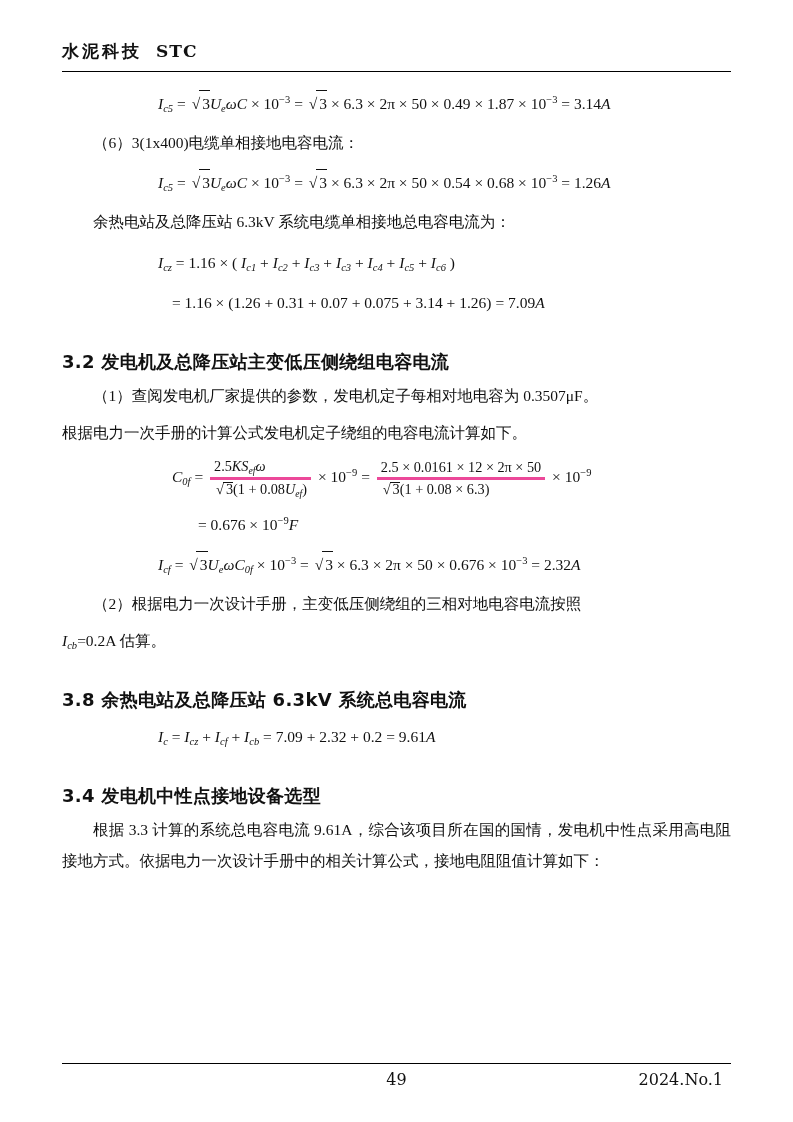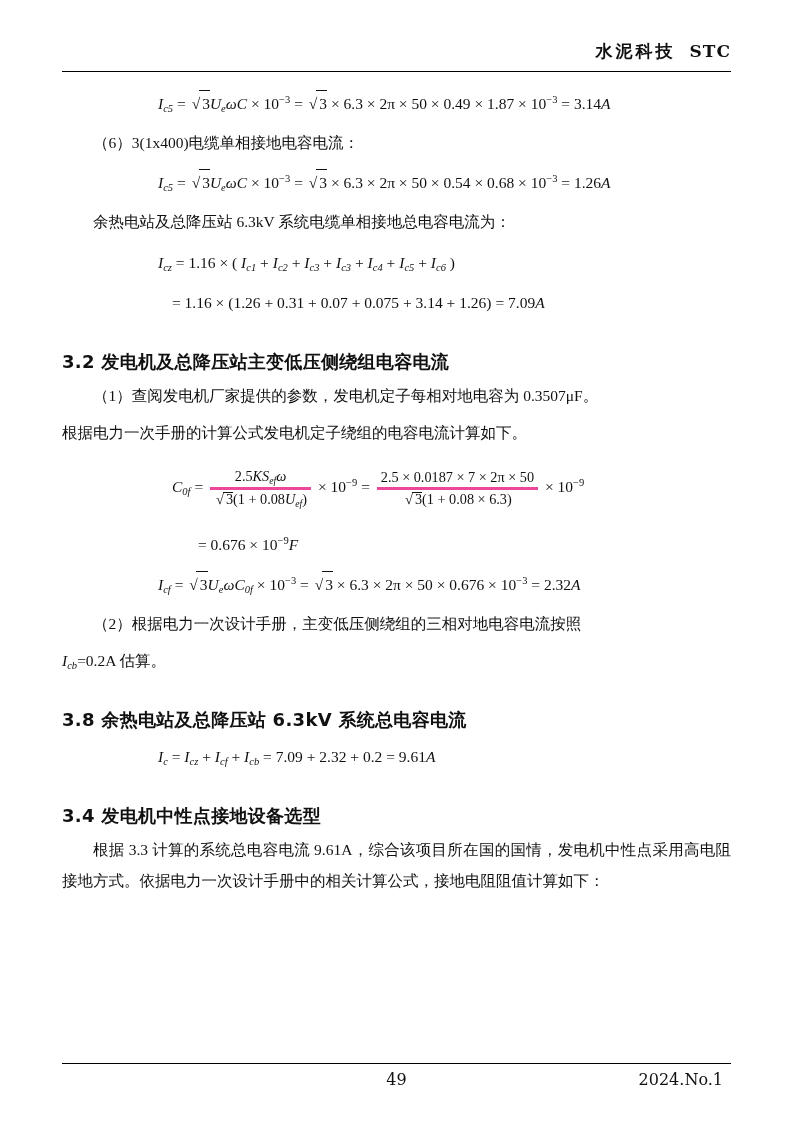--- a/index.html
+++ b/index.html
@@ -20,21 +20,21 @@
   }
   .content {
     position: absolute;
     left: 62px;
     right: 62px;
     top: 40px;
   }
 
   
   .header {
-    text-align: right;
+    text-align: left;
     font-family: "DejaVu Serif", serif;
     font-weight: bold;
     font-size: 17px;
     letter-spacing: 1px;
     padding-bottom: 8px;
   }
   .header .cn { letter-spacing: 3px; }
   .header .en { margin-left: 14px; letter-spacing: 1px; }
   .rule-top {
     border-bottom: 1.6px solid #000;
@@ -91,24 +91,24 @@
   .rad > .bar {
     border-top: 1px solid #111;
     position: absolute;
     left: 9px;
     right: 0;
     top: 2px;
   }
   .frac {
     display: inline-block;
     vertical-align: -0.85em;
-    text-align: center;
+    text-align: left;
     font-size: 0.92em;
     line-height: 1.35;
-    margin: 10px 3px;
+    margin: 0 3px;
   }
   .frac .num { display: block; padding: 0 4px; }
   .frac .den {
     display: block;
     border-top: 3px solid #ec4899;
     padding: 0 4px;
   }
   .inlinemath { font-family: "Liberation Serif","DejaVu Serif",serif; }
 
   
@@ -180,21 +180,21 @@
     <div class="para noindent">根据电力一次手册的计算公式发电机定子绕组的电容电流计算如下。</div>
 
     <div class="math c3">
       <i>C</i><span class="sub">0f</span> =
       <span class="frac">
         <span class="num">2.5<i>KS</i><span class="sub">ef</span><i>ω</i></span>
         <span class="den"><span class="rad"><span class="bar"></span>√<span style="padding-left:2px;">3</span></span>(1 + 0.08<i>U</i><span class="sub">ef</span>)</span>
       </span>
       × 10<span class="sup">−9</span> =
       <span class="frac">
-        <span class="num">2.5 × 0.0187 × 7 × 2π × 50</span>
+        <span class="num">2.5 × 0.0161 × 12 × 2π × 50</span>
         <span class="den"><span class="rad"><span class="bar"></span>√<span style="padding-left:2px;">3</span></span>(1 + 0.08 × 6.3)</span>
       </span>
       × 10<span class="sup">−9</span>
     </div>
 
     <div class="math c4">
       = 0.676 × 10<span class="sup">−9</span><i>F</i>
     </div>
 
     <div class="math c2">

